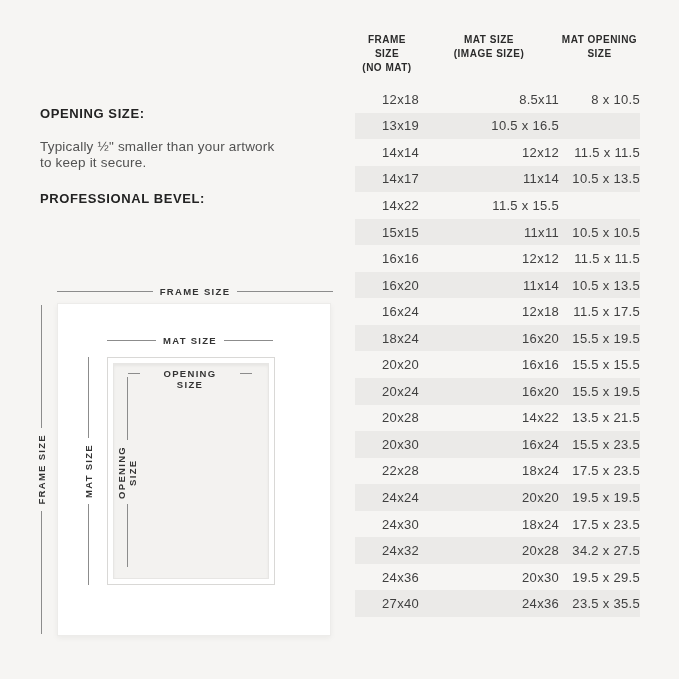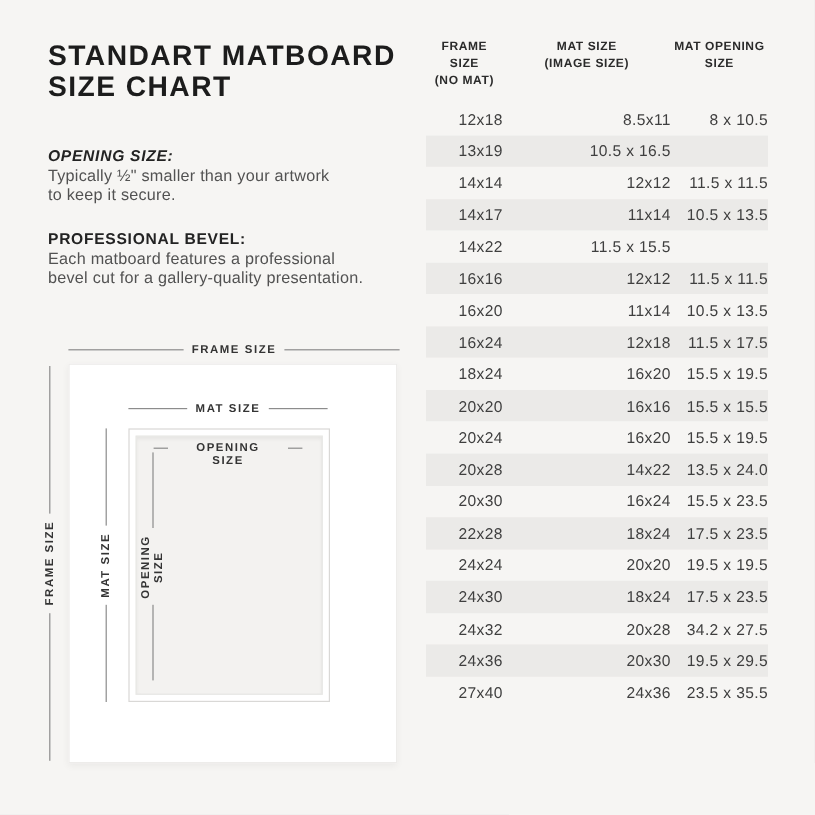--- a/index.html
+++ b/index.html
@@ -24,21 +24,21 @@
     letter-spacing:1.2px; color:var(--ink);
   }
   .sec-heading{
     position:absolute; left:40px;
     font-size:13px; font-weight:700; letter-spacing:0.6px; color:var(--heading_ink);
   }
   .sec-body{
     position:absolute; left:40px;
     font-size:13.5px; line-height:15.8px; color:var(--body_ink); letter-spacing:0.2px;
   }
-  #sec1-h{top:122px;font-style:italic;} #sec1-b{top:139px;}
+  #sec1-h{top:106px;} #sec1-b{top:139px;}
   #sec2-h{top:191px;} #sec2-b{top:208px;}
 
   
   .dim-label{
     font-size:9.5px; line-height:11px; font-weight:600; letter-spacing:1.3px;
     color:var(--label_ink); text-align:center; white-space:pre-line;
   }
   .hdim{position:absolute; display:flex; align-items:center; gap:7px;}
   .hdim .dline{flex:1; height:1px; background:var(--dline);}
   .hdim.twoline{align-items:flex-start;}
@@ -86,30 +86,26 @@
   .trow:nth-child(even){background:var(--stripe);}
   .trow .td{
     font-size:13px; color:var(--cell_ink); text-align:right; letter-spacing:0.3px;
   }
 </style>
 </head>
 <body>
 
 <div class="page">
 
-  <h1 id="title" class="prelined">STANDART MATBOARD
-SIZE CHART</h1>
 
   <div id="sec1-h" class="sec-heading">OPENING SIZE:</div>
   <p id="sec1-b" class="sec-body prelined">Typically ½" smaller than your artwork
 to keep it secure.</p>
 
   <div id="sec2-h" class="sec-heading">PROFESSIONAL BEVEL:</div>
-  <p id="sec2-b" class="sec-body prelined">Each matboard features a professional
-bevel cut for a gallery-quality presentation.</p>
 
   <div id="frame-rect"></div>
   <div id="mat-rect">
     <div id="opening-area"></div>
   </div>
 
   <div id="frame-h" class="hdim">
     <span class="dline"></span>
     <span class="dim-label">FRAME SIZE</span>
     <span class="dline"></span>
@@ -178,20 +174,25 @@
       <div class="td">14x17</div>
       <div class="td">11x14</div>
       <div class="td">10.5 x 13.5</div>
     </div>
 
     <div class="trow tgrid">
       <div class="td">14x22</div>
       <div class="td">11.5 x 15.5</div>
     </div>
 
+    <div class="trow tgrid">
+      <div class="td">15x15</div>
+      <div class="td">11x11</div>
+      <div class="td">10.5 x 10.5</div>
+    </div>
 
     <div class="trow tgrid">
       <div class="td">16x16</div>
       <div class="td">12x12</div>
       <div class="td">11.5 x 11.5</div>
     </div>
 
     <div class="trow tgrid">
       <div class="td">16x20</div>
       <div class="td">11x14</div>
@@ -218,21 +219,21 @@
 
     <div class="trow tgrid">
       <div class="td">20x24</div>
       <div class="td">16x20</div>
       <div class="td">15.5 x 19.5</div>
     </div>
 
     <div class="trow tgrid">
       <div class="td">20x28</div>
       <div class="td">14x22</div>
-      <div class="td">13.5 x 24.0</div>
+      <div class="td">13.5 x 21.5</div>
     </div>
 
     <div class="trow tgrid">
       <div class="td">20x30</div>
       <div class="td">16x24</div>
       <div class="td">15.5 x 23.5</div>
     </div>
 
     <div class="trow tgrid">
       <div class="td">22x28</div>

